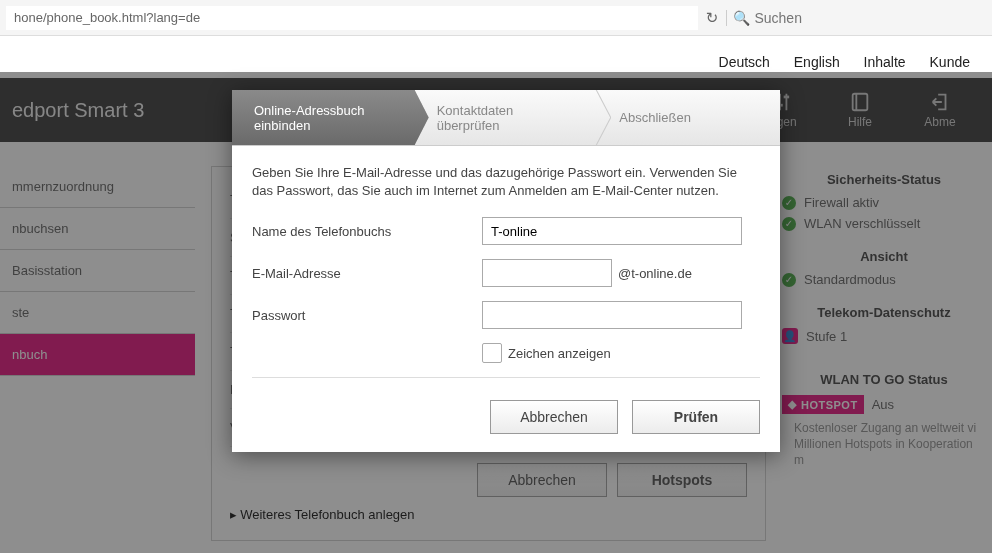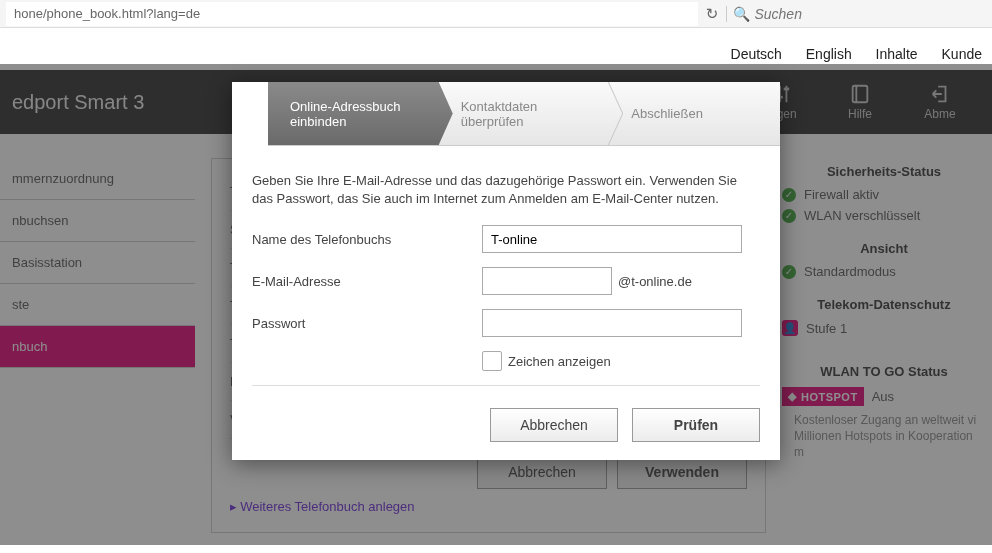--- a/index.html
+++ b/index.html
@@ -1,28 +1,28 @@
 <!DOCTYPE html>
 <html><head>
 <meta charset="utf-8">
 <style>
 * { box-sizing: border-box; margin: 0; padding: 0; }
 body { font-family: Arial, sans-serif; font-size: 13px; width: 992px; height: 553px; overflow: hidden; background: #fff; position: relative; }
 
 
-.browser-bar { height: 28px; background: #f5f5f5; border-bottom: 1px solid #ddd; display: flex; align-items: center; padding: 0 6px; }
+.browser-bar { height: 36px; background: #f5f5f5; border-bottom: 1px solid #ddd; display: flex; align-items: center; padding: 0 6px; }
 .url-box { flex: 1; background: #fff; border: none; height: 24px; padding: 0 8px; font-size: 13px; color: #666; }
 .reload { width: 28px; text-align: center; color: #666; font-size: 15px; cursor: pointer; }
 .search-box { width: 260px; display: flex; align-items: center; border-left: 1px solid #ccc; padding-left: 6px; }
 .search-icon { font-size: 14px; color: #888; margin-right: 4px; }
-.search-input { border: none; background: transparent; font-style: italic; color: #888; font-size: 14px; width: 100%; }
+.search-input { border: none; background: transparent; color: #888; font-size: 14px; width: 100%; }
 
 
 .page { position: relative; height: 517px; }
-.top-links { position: absolute; top: 18px; right: 0; color: #222; font-size: 14px; }
+.top-links { position: absolute; top: 18px; right: 12px; color: #222; font-size: 14px; }
 .top-links span { margin: 0 10px; }
 .dark-bar { position: absolute; top: 42px; left: 0; right: 0; height: 64px; background: #2a2a2a; color: #ccc; display: flex; align-items: center; padding: 0 12px; }
 .dark-title { font-size: 20px; font-weight: 300; color: #eee; }
 .dark-spacer { flex: 1; }
 .dark-item { width: 80px; text-align: center; font-size: 12px; line-height: 1.2; }
 .dark-item svg { display: block; margin: 0 auto 2px; }
 
 .content-row { position: absolute; top: 130px; left: 0; right: 0; bottom: 0; display: flex; }
 .sidebar { width: 195px; }
 .sidebar-item { height: 42px; border-bottom: 1px solid #ccc; display: flex; align-items: center; padding: 0 12px; color: #555; font-size: 13px; }
@@ -32,41 +32,41 @@
 .main-col { flex: 1; padding: 0 16px; }
 .card { border: 1px solid #ccc; padding: 14px 18px 18px; background: #fff; color: #555; }
 .card-row { display: flex; align-items: center; height: 38px; border-bottom: 1px solid #e5e5e5; }
 .card-row:last-of-type { border-bottom: none; }
 .card-row .rl { flex: 1; }
 .card-row .link-magenta { color: #e20074; }
 .card-row .link-blue { color: #2a6fbf; }
 .btn-row { display: flex; gap: 10px; justify-content: flex-end; margin: 16px 0 6px; }
 .btn { width: 130px; height: 34px; border: 1px solid #999; background: linear-gradient(#fff,#f0f0f0); color: #444; font-size: 14px; cursor: pointer; }
 .btn.primary { font-weight: bold; }
-.add-line { color: #6d28d9; margin-top: 10px; }
+.add-line { color: #000000; margin-top: 10px; }
 
 .right-col { width: 210px; padding-right: 6px; }
 .right-sec-title { font-weight: bold; color: #333; font-size: 13px; margin: 6px 0 8px; text-align: center; }
 .status-line { display: flex; align-items: center; gap: 8px; color: #555; margin: 6px 0; font-size: 13px; }
 .check { width: 14px; height: 14px; border-radius: 50%; background: #3aa537; color: #fff; font-size: 10px; display: flex; align-items: center; justify-content: center; }
 .privacy-icon { width: 16px; height: 16px; border-radius: 3px; background: #e20074; color: #fff; font-size: 11px; display: flex; align-items: center; justify-content: center; }
 .hotspot-badge { background: #e20074; color: #fff; font-size: 11px; font-weight: bold; padding: 3px 6px; letter-spacing: .5px; display: inline-flex; align-items: center; gap: 4px; }
 .small-gray { color: #888; font-size: 12px; line-height: 1.35; margin-top: 6px; margin-left: 12px; }
 
 
 .overlay { position: absolute; top: 36px; left: 0; right: 0; bottom: 0; background: rgba(50,50,50,.55); }
 .dialog { position: absolute; top: 54px; left: 232px; width: 548px; background: #fff; box-shadow: 0 4px 22px rgba(0,0,0,.45); }
-.wizard { height: 64px; display: flex; background: linear-gradient(#fafafa,#e6e6e6); border-bottom: 1px solid #ccc; margin-left: 36px; }
+.wizard { height: 56px; display: flex; background: linear-gradient(#fafafa,#e6e6e6); border-bottom: 1px solid #ccc; }
 .step { position: relative; flex: 1; display: flex; align-items: center; padding: 0 22px; font-size: 13px; color: #888; }
 .step.active { background: linear-gradient(#8a8a8a,#6a6a6a); color: #fff; }
 .step::after { content: ""; position: absolute; right: -14px; top: 0; bottom: 0; width: 28px; background: inherit; clip-path: polygon(0 0, 50% 0, 100% 50%, 50% 100%, 0 100%); z-index: 1; }
 .step:last-child::after { display: none; }
 .step-border::before { content: ""; position: absolute; left: -16px; top: 0; bottom: 0; width: 30px; background: #ccc; clip-path: polygon(48% 0, 52% 0, 100% 50%, 52% 100%, 48% 100%, 96% 50%); }
 
-.dlg-body { padding: 18px 20px 8px; color: #444; margin-top: 8px; }
+.dlg-body { padding: 18px 20px 8px; color: #444; }
 .dlg-intro { font-size: 13px; line-height: 1.35; margin-bottom: 18px; }
 .form-row { display: flex; align-items: center; margin-bottom: 14px; }
 .form-label { width: 230px; font-size: 13px; color: #444; }
 .form-ctrl { display: flex; align-items: center; gap: 6px; }
 .text-input { width: 260px; height: 28px; border: 1px solid #aaa; padding: 0 8px; font-size: 13px; }
 .text-input.short { width: 130px; }
 .email-suffix { color: #444; font-size: 13px; }
 .chk { width: 20px; height: 20px; border: 1px solid #aaa; border-radius: 2px; display: inline-block; }
 .dlg-divider { border: none; border-top: 1px solid #ddd; margin: 10px 0 14px; }
 .dlg-btn-row { display: flex; gap: 14px; justify-content: flex-end; padding: 0 20px 18px; }
@@ -163,21 +163,21 @@
         <div class="card-row">
             <span class="rl">N</span>
           </div>
         <div class="card-row" style="border-bottom:1px solid #e5e5e5;">
           <span class="rl">Verknüpfung mit Online-Adressbuch</span>
           <span class="link-magenta" style="width:140px">Einrichten</span>
           <span class="link-blue">Was ist das?</span>
         </div>
         <div class="btn-row">
           <button class="btn">Abbrechen</button>
-          <button class="btn primary">Verwenden</button>
+          <button class="btn primary">Hotspots</button>
         </div>
         <div class="add-line">▸ <span>Weiteres Telefonbuch anlegen</span></div>
       </div>
     </div>
 
     <div class="right-col">
       <div class="right-sec-title">Sicherheits-Status</div>
       <div class="status-line">
           <span class="check">✓</span>
           <span>Firewall aktiv</span>

